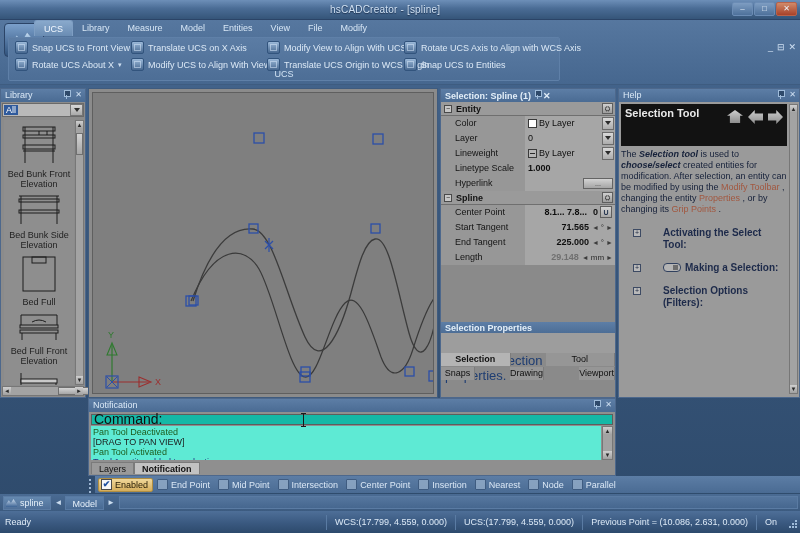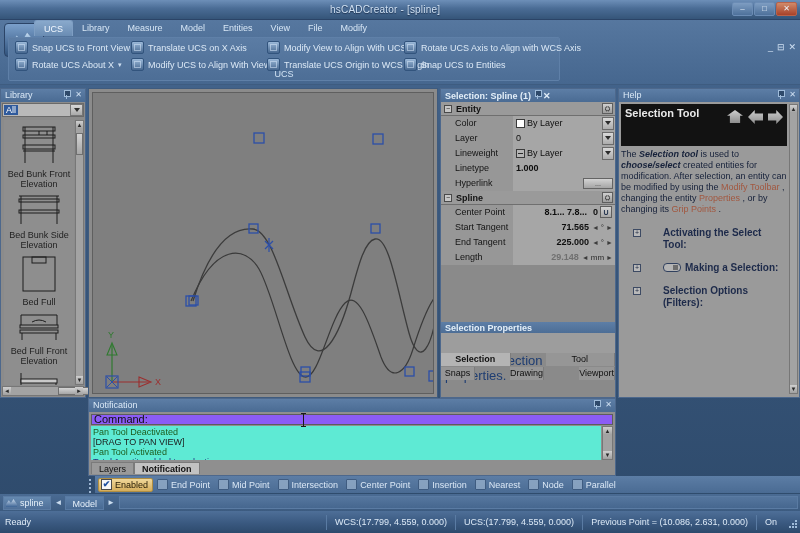--- a/index.html
+++ b/index.html
@@ -182,21 +182,21 @@
     background: #c6c6c6; color: #1a1a1a; font-size: 7px; line-height: 6px; text-align: center;
   }
   .grp-row .gname { font-weight: bold; font-size: 9px; color: #121212; }
   .grp-btn {
     position: absolute; right: 2px; top: 1px; width: 11px; height: 11px;
     background: linear-gradient(180deg,#cfcfcf,#9d9d9d); border: 1px solid #5e5e5e;
     font-size: 7px; line-height: 10px; text-align: center; color: #222;
   }
   .prow { display: flex; height: 15px; border-bottom: 1px solid #7e7e7e; align-items: center; }
   .prow .plabel {
-    width: 72px; padding-left: 14px; color: #141414; font-size: 9px;
+    width: 84px; padding-left: 14px; color: #141414; font-size: 9px;
     background: #979797; height: 15px; line-height: 15px;
   }
   .prow .pval {
     flex: 1; display: flex; align-items: center; height: 15px;
     background: #a6a6a6; padding-left: 3px; font-size: 9px; color: #0e0e0e;
     position: relative;
   }
   .prow .pval.bold { font-weight: bold; }
   .prow .pval.num { justify-content: flex-end; padding-right: 2px; font-weight: bold; }
   .prow .pval.dim { color: #707070; }
@@ -288,22 +288,22 @@
   }
   .help-vscroll {
     position: absolute; right: 1px; top: 15px; bottom: 3px; width: 9px;
     background: #a3a3a3; border: 1px solid #777;
   }
 
   
   #notif { left: 88px; top: 398px; width: 528px; height: 78px; background: #8f8f8f; }
   .cmd-line {
     position: absolute; left: 2px; top: 15px; right: 2px; height: 11px;
-    background: #8b5cf6; border: 1px solid #5d5d5d; color: #101010;
-    font-size: 11px; padding-left: 2px; line-height: 9px;
+    background: #14b8a6; border: 1px solid #5d5d5d; color: #101010;
+    font-size: 14px; padding-left: 2px; line-height: 9px;
   }
   .log {
     position: absolute; left: 2px; top: 27px; right: 14px; bottom: 15px;
     background: #5eead4; font-size: 9px; line-height: 10px; padding: 1px 2px;
     overflow: hidden;
   }
   .log .l-green { color: #1d5c1d; }
   .log .l-dark { color: #1b1b1b; }
   .log .l-blue { color: #22307e; }
   .log-vscroll {

